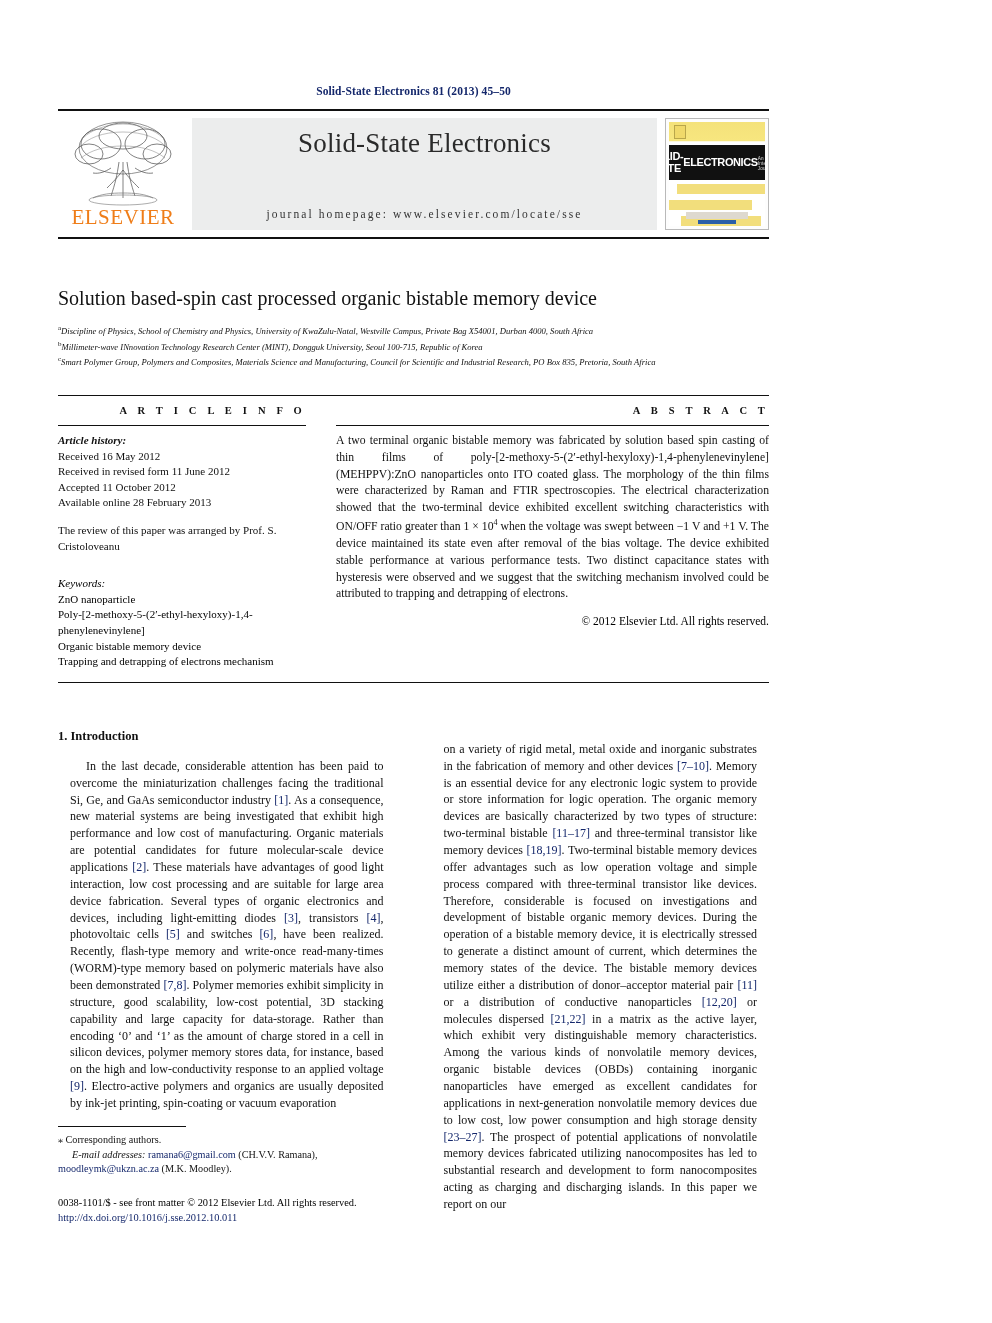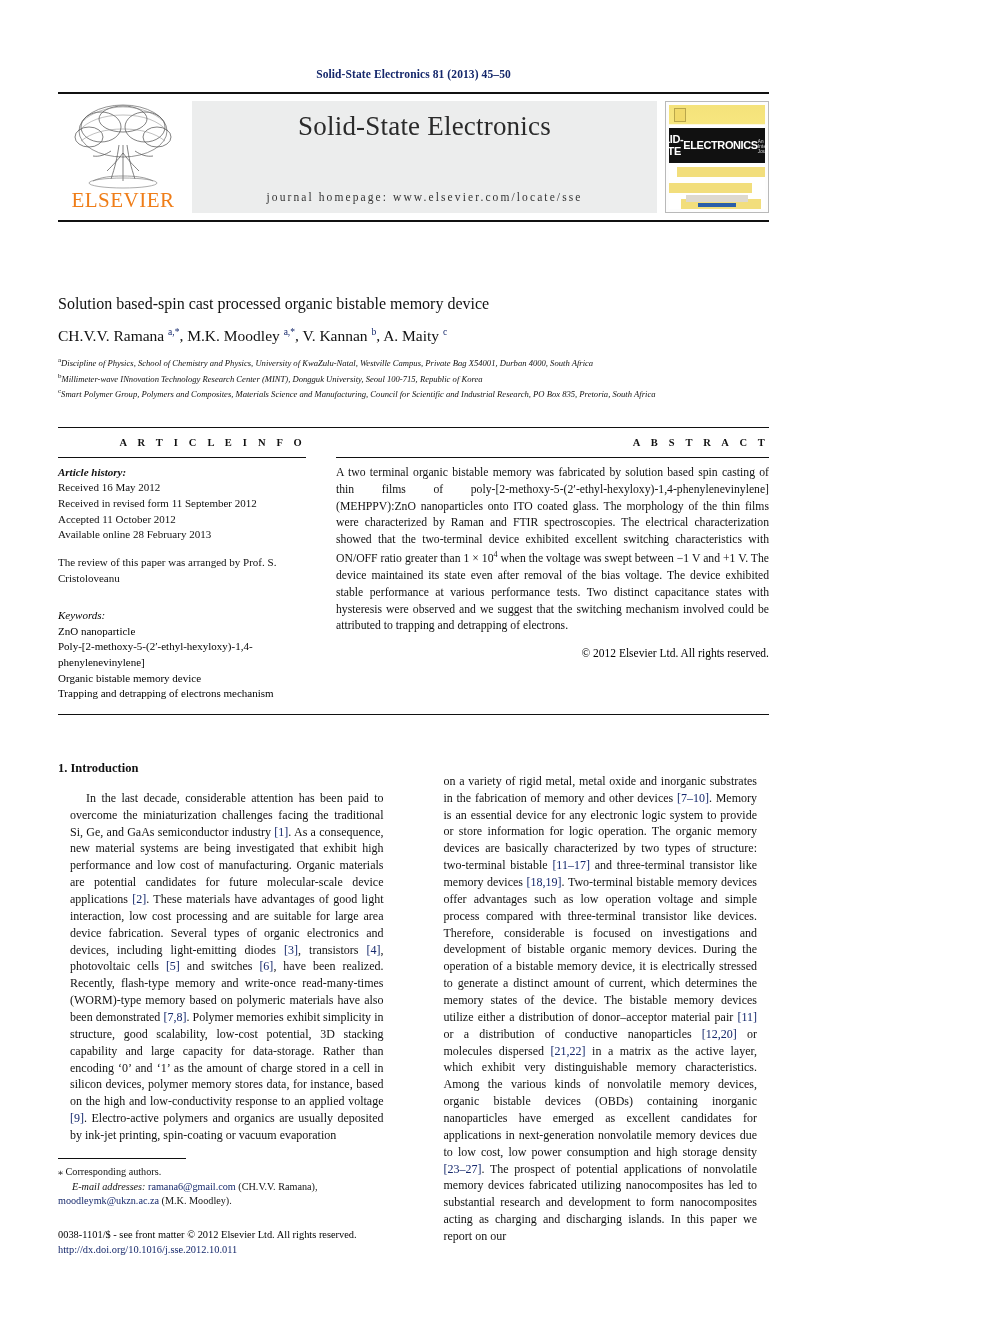--- a/index.html
+++ b/index.html
@@ -6,21 +6,21 @@
   html, body { margin: 0; padding: 0; }
   body {
     width: 992px;
     height: 1323px;
     background: #ffffff;
     font-family: "Liberation Serif", "DejaVu Serif", serif;
     color: #000000;
     position: relative;
     overflow: hidden;
   }
-  .page { position: relative; width: 827px; height: 1323px; padding: 0 58px; }
+  .page { position: relative; width: 827px; height: 1323px; padding: 17px 58px; }
 
   
   .running-head {
     text-align: center;
     font-size: 11.5px;
     font-weight: bold;
     color: #14276b;
     padding-top: 68px;
     letter-spacing: .1px;
   }
@@ -106,22 +106,22 @@
   .cover-stripes { position: absolute; left: 0; right: 0; top: 56%; bottom: 0; }
   .cover-stripes i {
     position: absolute; left: 0; right: 0; height: 10px; display: block;
     background: #f2de7c;
   }
   .cover-footline { position: absolute; bottom: 7px; left: 18%; right: 18%; height: 7px; background: #ded9cf; }
   .cover-footline2 { position: absolute; bottom: 2px; left: 30%; right: 30%; height: 4px; background: #2b5fa8; }
 
   
   .article-title {
-    margin-top: 72px;
-    font-size: 16px;
+    margin-top: 47px;
+    font-size: 20px;
     color: #111;
     font-weight: 400;
     line-height: 1.2;
   }
   .authors {
     margin-top: 14px;
     font-size: 15.5px;
     color: #111;
   }
   .authors sup { font-size: 9.5px; color: #14276b; }
@@ -257,37 +257,36 @@
 
         </div>
         <div class="cover-footline"></div>
         <div class="cover-footline2"></div>
       </div>
     </div>
   </div>
 
   <h1 class="article-title">Solution based-spin cast processed organic bistable memory device</h1>
 
-  <div class="authors">CH.V.V. Ramana <sup>a,*</sup>, M.K. Moodley <sup>a,*</sup>, V. Kannan <sup>b</sup>, A. Maity <sup>c</sup></div>
 
   <div class="affiliations">
     <div class="affil"><sup>a</sup><span>Discipline of Physics, School of Chemistry and Physics, University of KwaZulu-Natal, Westville Campus, Private Bag X54001, Durban 4000, South Africa</span></div>
     <div class="affil"><sup>b</sup><span>Millimeter-wave INnovation Technology Research Center (MINT), Dongguk University, Seoul 100-715, Republic of Korea</span></div>
     <div class="affil"><sup>c</sup><span>Smart Polymer Group, Polymers and Composites, Materials Science and Manufacturing, Council for Scientific and Industrial Research, PO Box 835, Pretoria, South Africa</span></div>
   </div>
 
   <div class="info-abstract">
 
     <div class="col-info">
       <div class="sec-head">A R T I C L E    I N F O</div>
       <div class="rule"></div>
       <div class="info-body">
         <div class="lbl">Article history:</div>
         <div>Received 16 May 2012</div>
-        <div>Received in revised form 11 September 2012</div>
+        <div>Received in revised form 11 June 2012</div>
         <div>Accepted 11 October 2012</div>
         <div>Available online 28 February 2013</div>
         <div class="info-gap"></div>
         <div>The review of this paper was arranged by Prof. S. Cristoloveanu</div>
       </div>
       <div class="keywords">
         <div class="lbl">Keywords:</div>
         <div>ZnO nanoparticle</div>
         <div>Poly-[2-methoxy-5-(2′-ethyl-hexyloxy)-1,4-phenylenevinylene]</div>
         <div>Organic bistable memory device</div>

